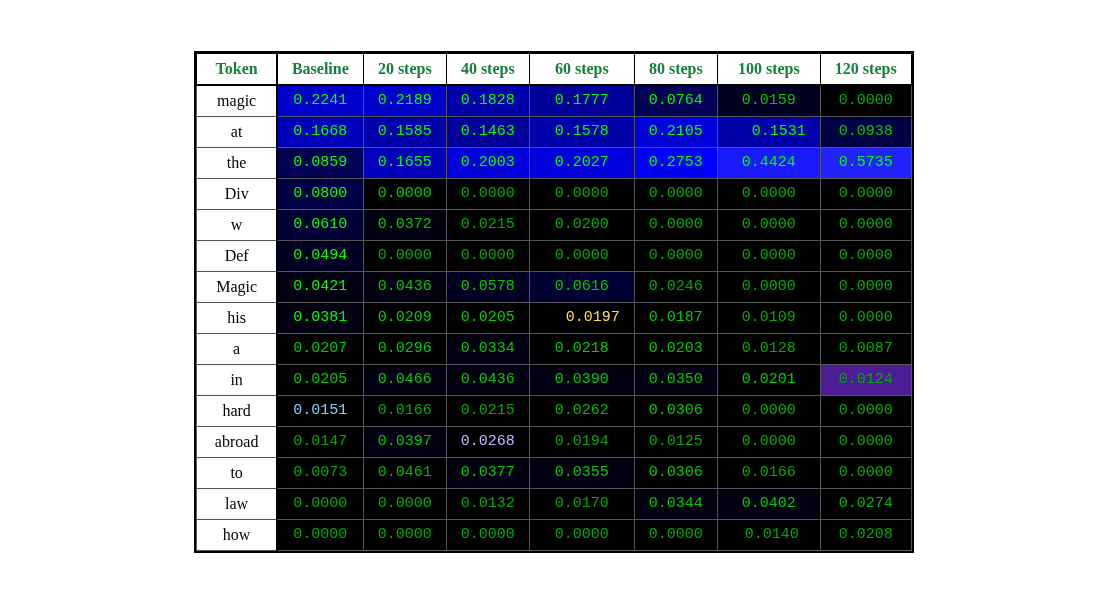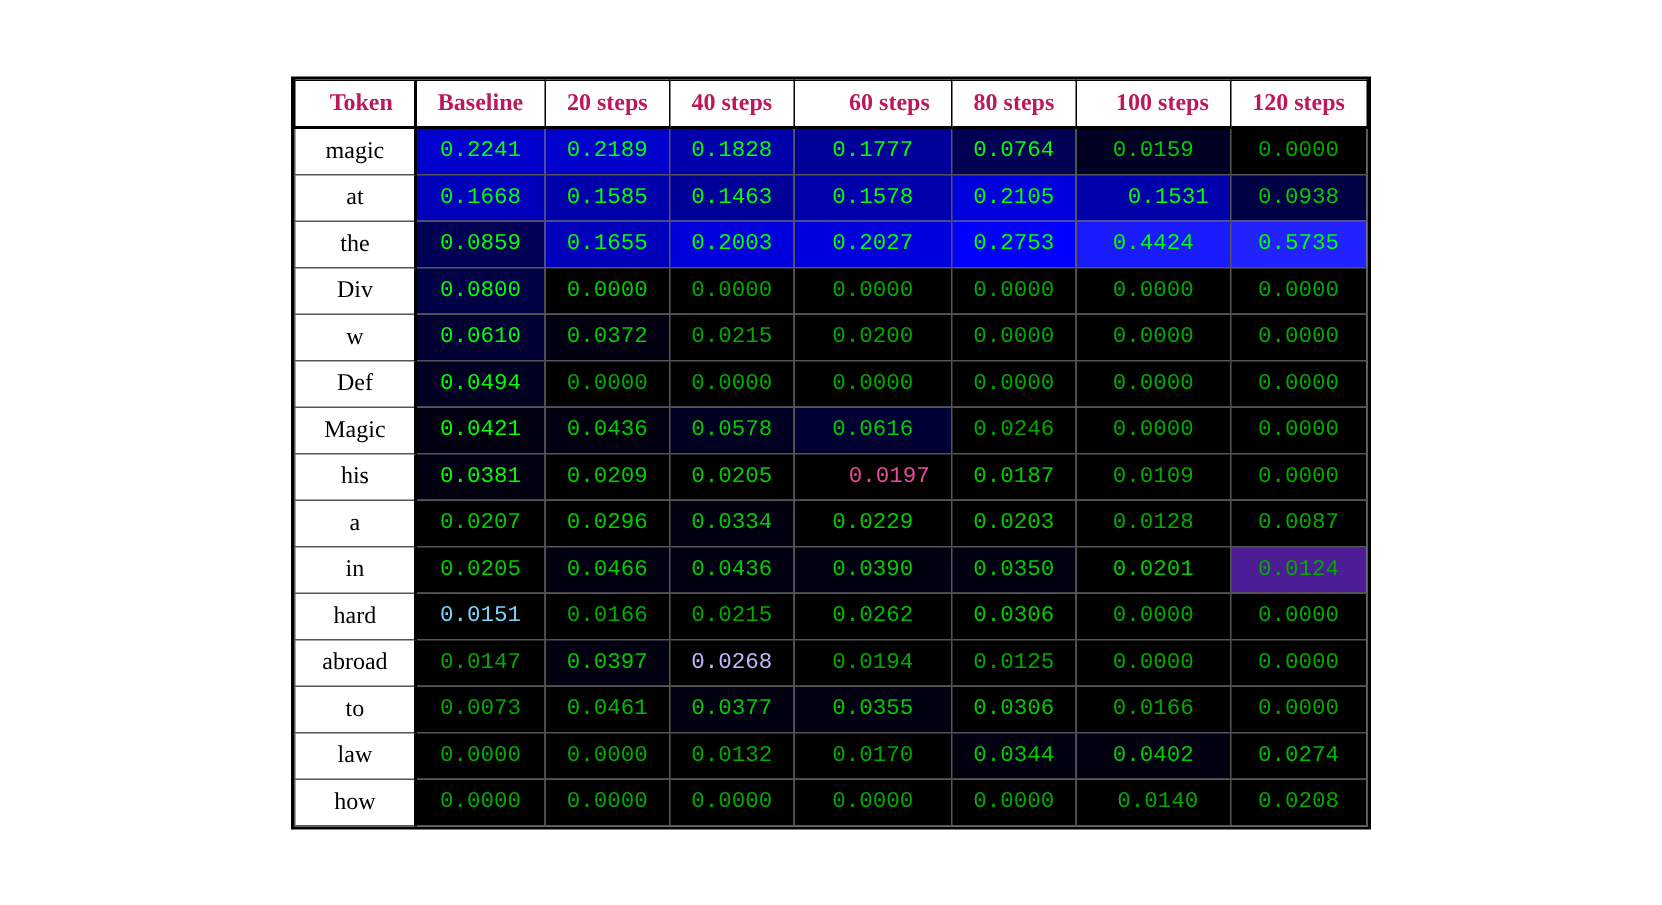--- a/index.html
+++ b/index.html
@@ -20,24 +20,23 @@
       font-size: 16px;
     }
     th, td {
       border: 1px solid #555;
       padding: 6px 14px;
       text-align: center;
       white-space: nowrap;
     }
     thead th {
       background: #fff;
-      color: #be185d;
+      color: #15803d;
       font-weight: bold;
       border-color: #000;
-      text-align: right;
     }
     .token-col {
       background: #fff;
       color: #000;
       border-right: 2px solid #000;
     }
     .header-row th {
       border-bottom: 2px solid #000;
     }
     .value-cell {
@@ -131,31 +130,31 @@
           <td class="value-cell" style="background-color: rgb(0, 0, 51); color: rgb(0, 204, 0);">0.0616</td>
           <td class="value-cell" style="background-color: rgb(0, 0, 0); color: rgb(0, 170, 0);">0.0246</td>
           <td class="value-cell" style="background-color: rgb(0, 0, 0); color: rgb(0, 170, 0);">0.0000</td>
           <td class="value-cell" style="background-color: rgb(0, 0, 0); color: rgb(0, 170, 0);">0.0000</td>
         </tr>
         <tr>
           <td class="token-col" style="border-right: 2px solid rgb(0, 0, 0);">his</td>
           <td class="value-cell" style="background-color: rgb(0, 0, 17); color: rgb(0, 255, 0);">0.0381</td>
           <td class="value-cell" style="background-color: rgb(0, 0, 0); color: rgb(0, 204, 0);">0.0209</td>
           <td class="value-cell" style="background-color: rgb(0, 0, 0); color: rgb(0, 204, 0);">0.0205</td>
-          <td class="value-cell" style="background-color: rgb(0, 0, 0); color: #ec4899; padding-left: 36px;">0.0197</td>
+          <td class="value-cell" style="background-color: rgb(0, 0, 0); color: #fde047; padding-left: 36px;">0.0197</td>
           <td class="value-cell" style="background-color: rgb(0, 0, 0); color: rgb(0, 204, 0);">0.0187</td>
           <td class="value-cell" style="background-color: rgb(0, 0, 0); color: rgb(0, 170, 0);">0.0109</td>
           <td class="value-cell" style="background-color: rgb(0, 0, 0); color: rgb(0, 170, 0);">0.0000</td>
         </tr>
         <tr>
           <td class="token-col" style="border-right: 2px solid rgb(0, 0, 0);">a</td>
           <td class="value-cell" style="background-color: rgb(0, 0, 0); color: rgb(0, 204, 0);">0.0207</td>
           <td class="value-cell" style="background-color: rgb(0, 0, 0); color: rgb(0, 204, 0);">0.0296</td>
           <td class="value-cell" style="background-color: rgb(0, 0, 17); color: rgb(0, 204, 0);">0.0334</td>
-          <td class="value-cell" style="background-color: rgb(0, 0, 0); color: rgb(0, 204, 0);">0.0229</td>
+          <td class="value-cell" style="background-color: rgb(0, 0, 0); color: rgb(0, 204, 0);">0.0218</td>
           <td class="value-cell" style="background-color: rgb(0, 0, 0); color: rgb(0, 204, 0);">0.0203</td>
           <td class="value-cell" style="background-color: rgb(0, 0, 0); color: rgb(0, 170, 0);">0.0128</td>
           <td class="value-cell" style="background-color: rgb(0, 0, 0); color: rgb(0, 170, 0);">0.0087</td>
         </tr>
         <tr>
           <td class="token-col" style="border-right: 2px solid rgb(0, 0, 0);">in</td>
           <td class="value-cell" style="background-color: rgb(0, 0, 0); color: rgb(0, 204, 0);">0.0205</td>
           <td class="value-cell" style="background-color: rgb(0, 0, 17); color: rgb(0, 204, 0);">0.0466</td>
           <td class="value-cell" style="background-color: rgb(0, 0, 17); color: rgb(0, 204, 0);">0.0436</td>
           <td class="value-cell" style="background-color: rgb(0, 0, 17); color: rgb(0, 204, 0);">0.0390</td>

